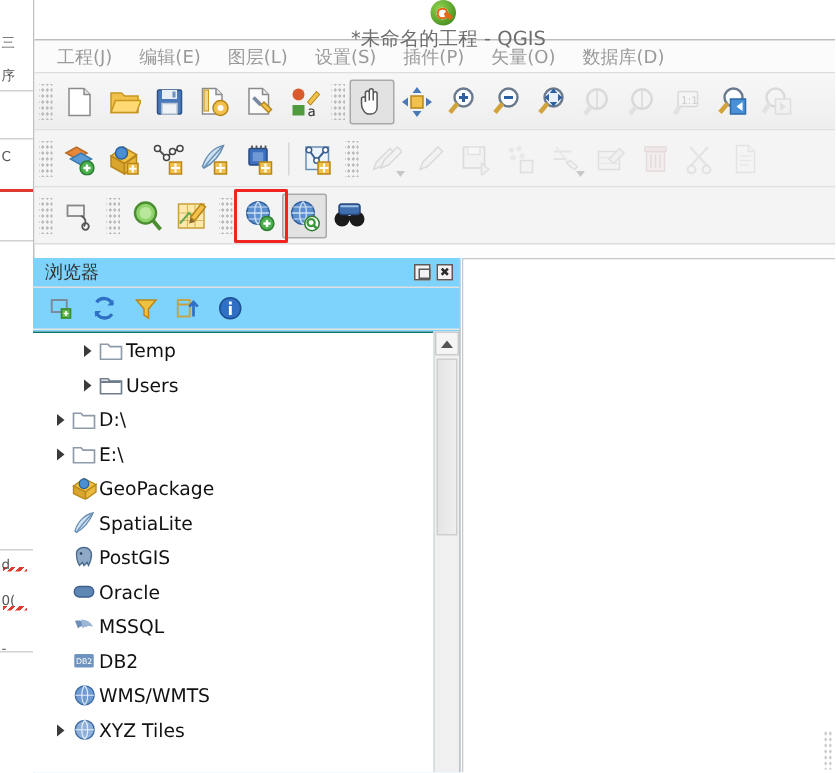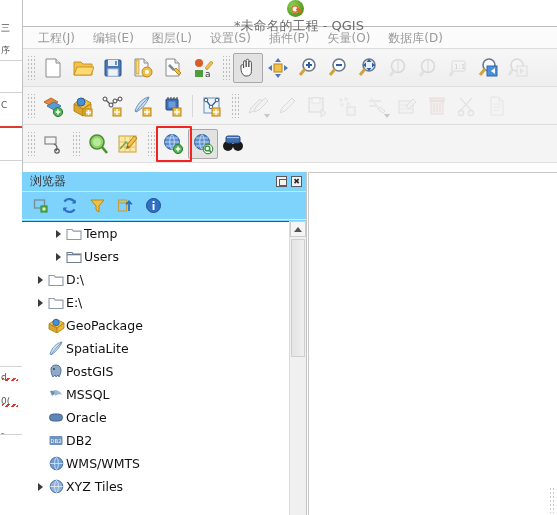--- a/index.html
+++ b/index.html
@@ -603,36 +603,36 @@
           </svg>
         </span>
         <span class="tlabel">PostGIS</span>
       </div>
 
       <div class="trow">
         <span style="width:12px"></span>
           <span class="arrow"></span>
         <span class="ticon">
           <svg width="16" height="15" viewBox="0 0 16 15">
+            <rect x="1.5" y="4" width="13" height="7" rx="3.5" fill="#5f87b5" stroke="#3c5f8c" stroke-width="0.9"></rect>
+          </svg>
+        </span>
+        <span class="tlabel">Oracle</span>
+      </div>
+
+      <div class="trow">
+        <span style="width:12px"></span>
+          <span class="arrow"></span>
+        <span class="ticon">
+          <svg width="16" height="15" viewBox="0 0 16 15">
             <path d="M2 4 c4 -1 7 1 8 4 c-2 -1 -4 -1 -6 1 z" fill="#6e90b8"></path>
             <path d="M6 3 c4 0 7 2 8 5 c-2 -1 -5 -1 -7 1 z" fill="#9cb6d4"></path>
           </svg>
         </span>
         <span class="tlabel">MSSQL</span>
-      </div>
-
-      <div class="trow">
-        <span style="width:12px"></span>
-          <span class="arrow"></span>
-        <span class="ticon">
-          <svg width="16" height="15" viewBox="0 0 16 15">
-            <rect x="1.5" y="4" width="13" height="7" rx="3.5" fill="#5f87b5" stroke="#3c5f8c" stroke-width="0.9"></rect>
-          </svg>
-        </span>
-        <span class="tlabel">Oracle</span>
       </div>
 
       <div class="trow">
         <span style="width:12px"></span>
           <span class="arrow"></span>
         <span class="ticon">
           <svg width="16" height="15" viewBox="0 0 16 15">
             <rect x="1.5" y="3" width="13" height="9" rx="1" fill="#6f93bf"></rect>
             <text x="2.6" y="9.6" font-size="5.2" fill="#ffffff" font-family="DejaVu Sans">DB2</text>
           </svg>

